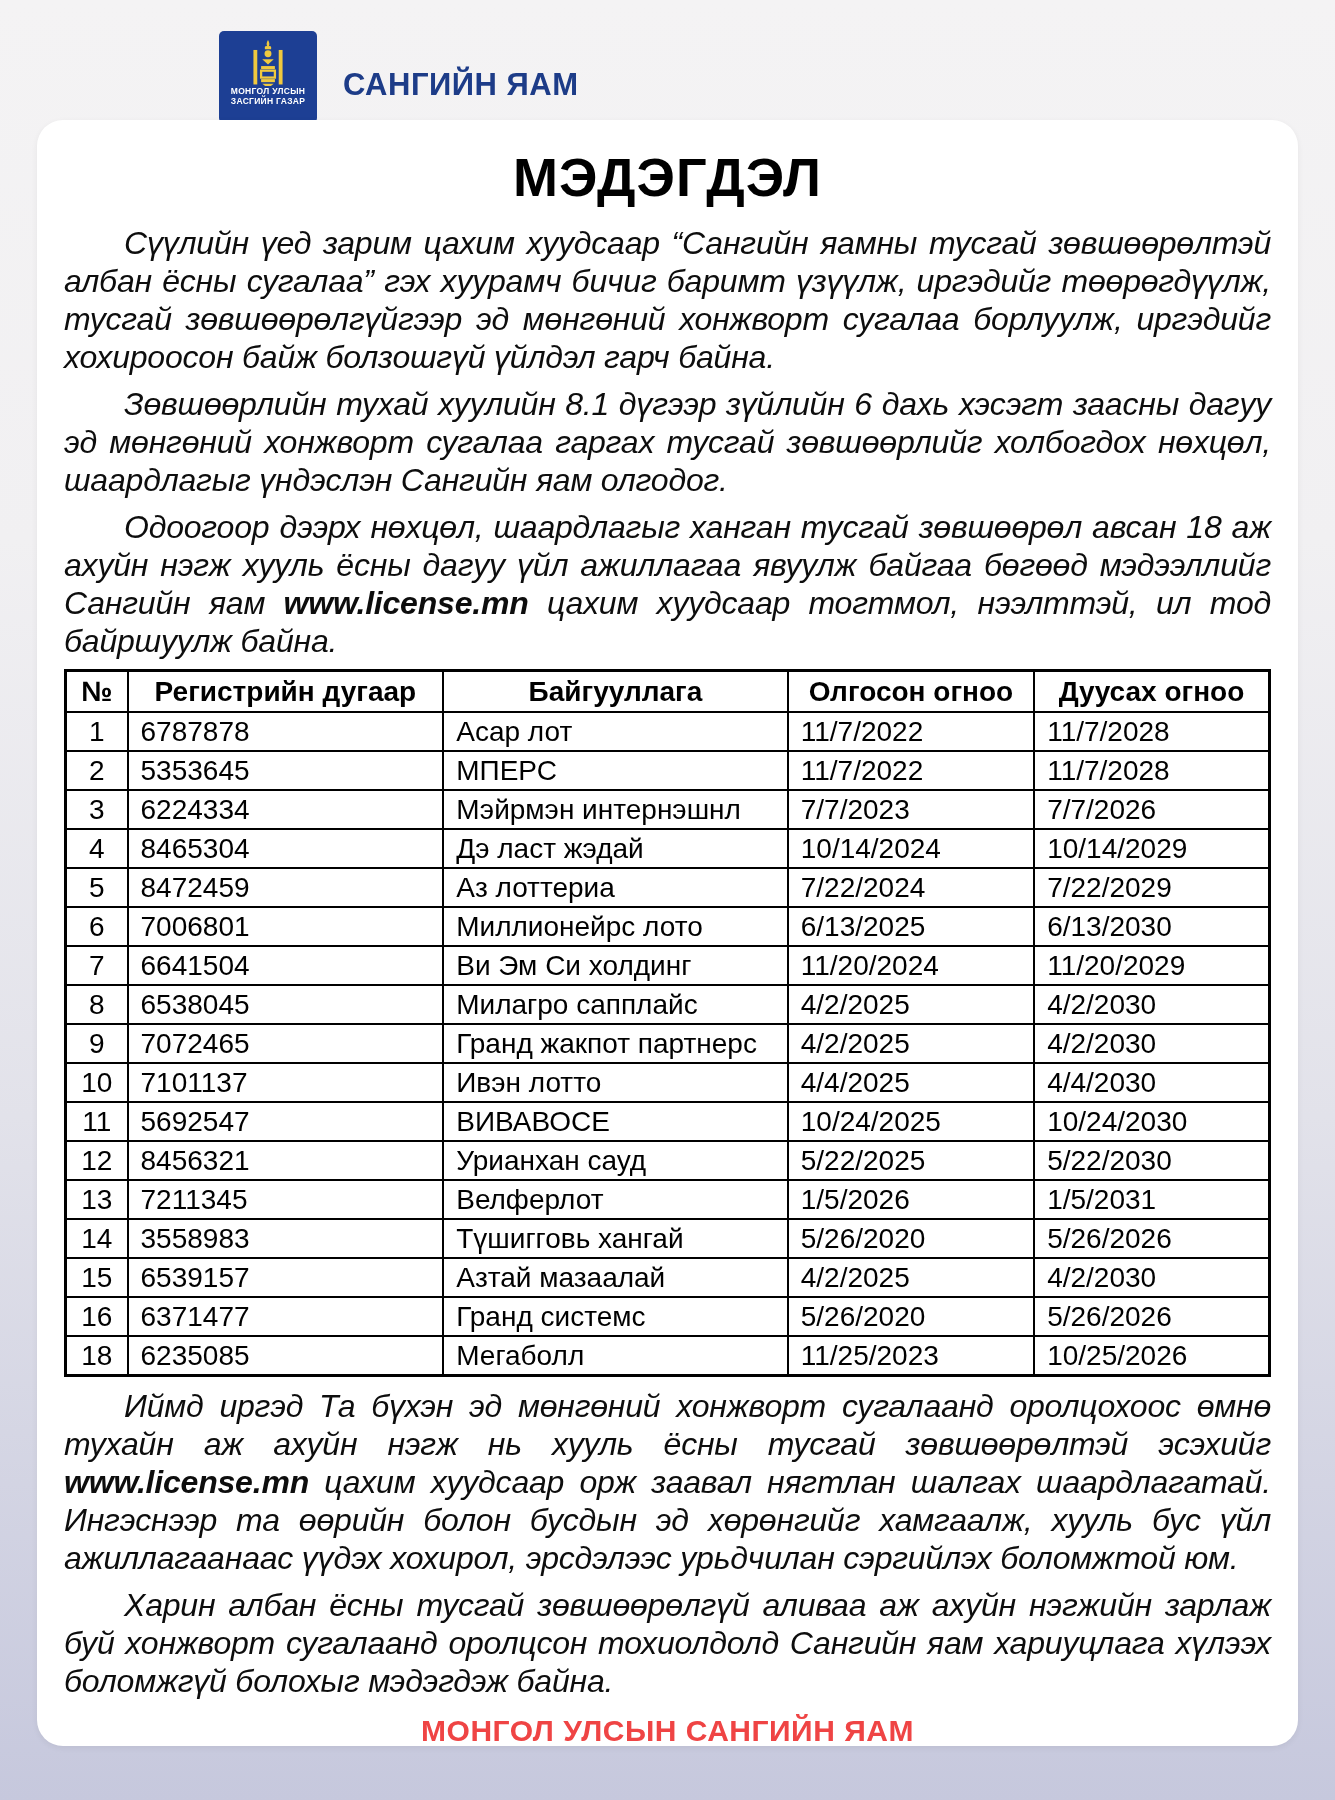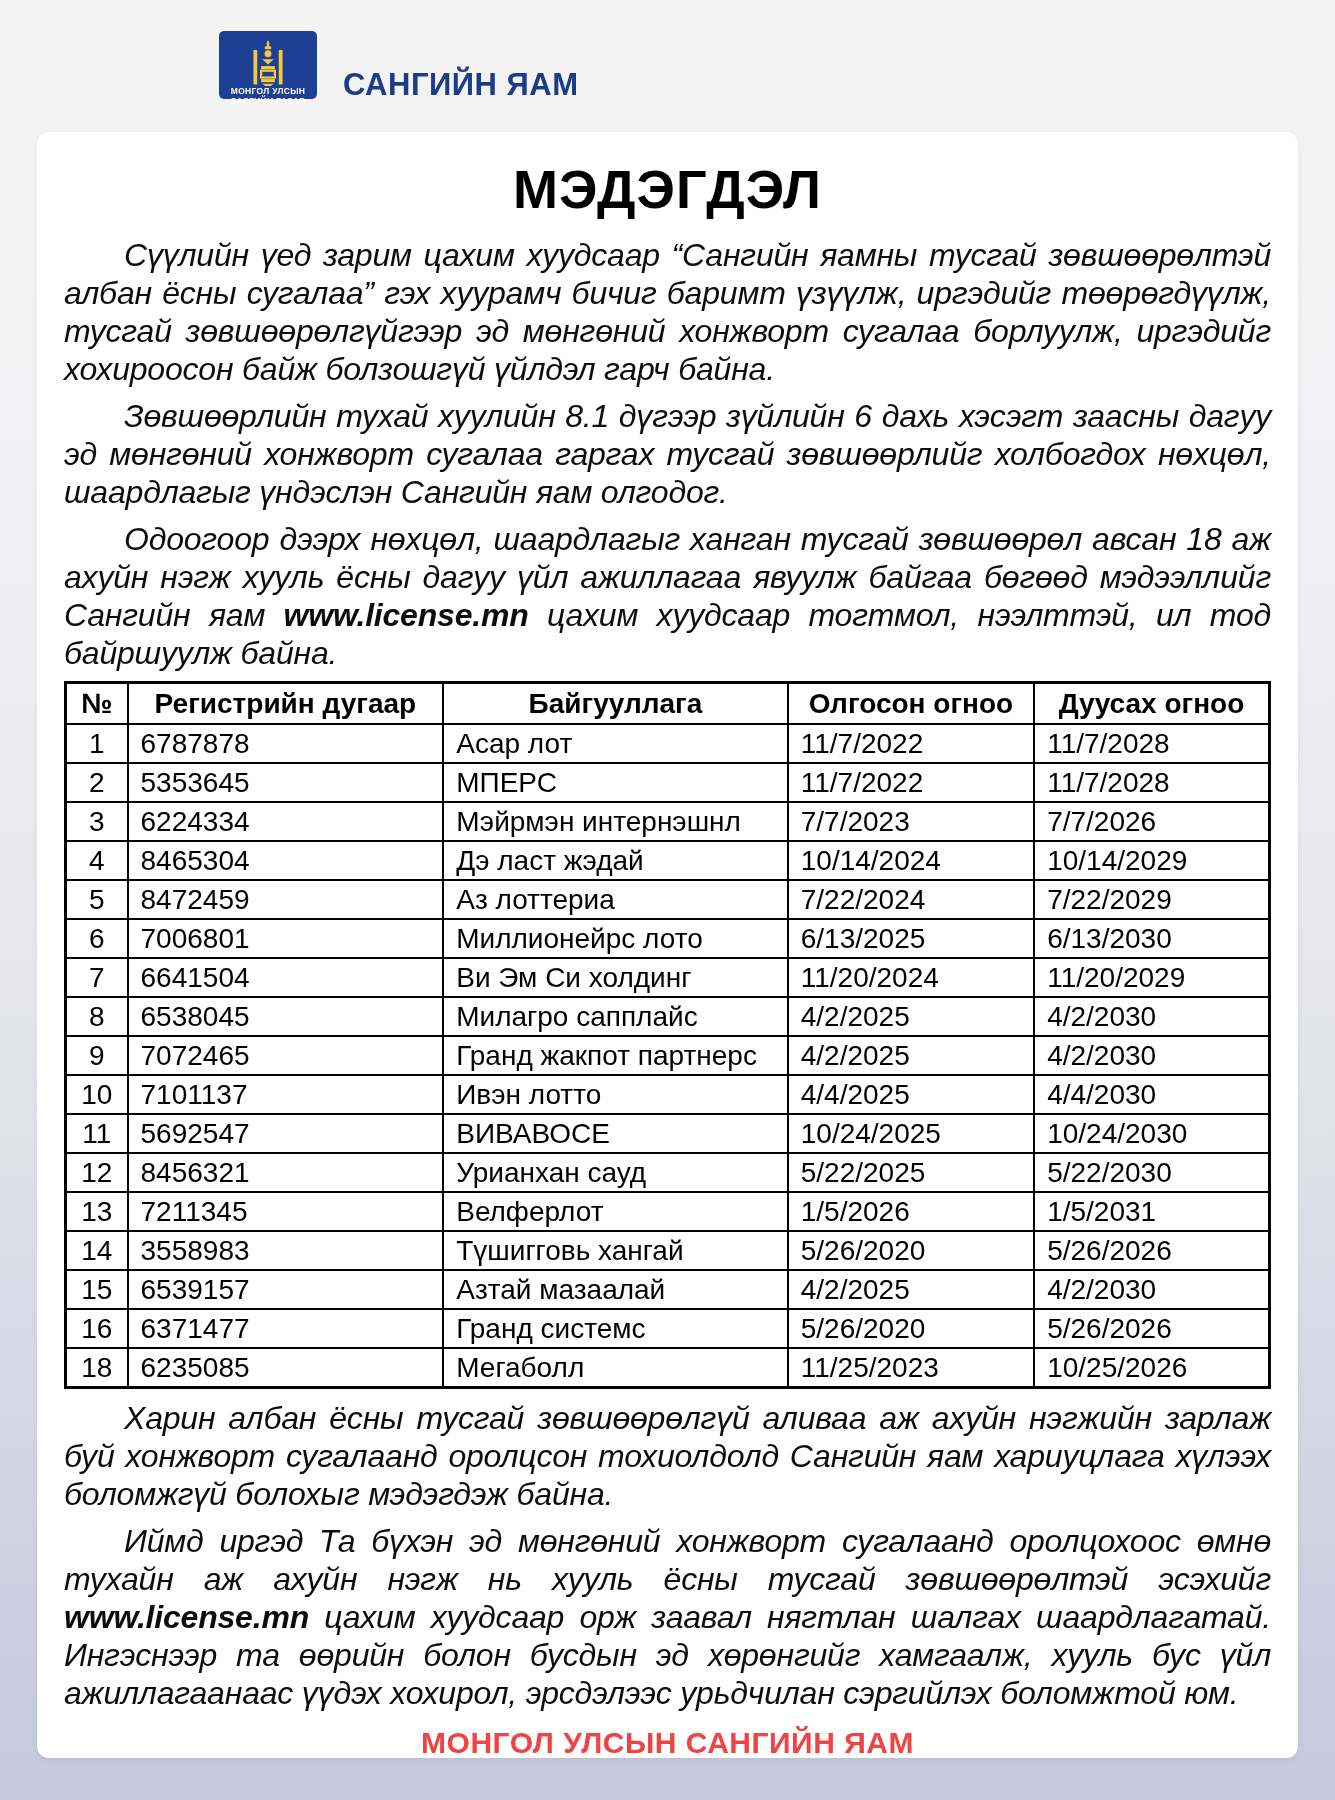--- a/index.html
+++ b/index.html
@@ -10,44 +10,44 @@
     width: 1335px;
     height: 1800px;
     overflow: hidden;
     background: linear-gradient(180deg, #f4f3f4 0%, #f1f0f2 30%, #e2e2ea 62%, #c6c8dd 100%);
   }
 
   
   .letterhead { position: absolute; left: 0; top: 0; width: 100%; height: 136px; }
   .logo-box {
     position: absolute; left: 219px; top: 31px;
-    width: 98px; height: 68px;
+    width: 98px; height: 92px;
     border-radius: 5px;
     background: #1d3f94;
     display: flex; flex-direction: column; align-items: center;
     padding-top: 9px; box-sizing: border-box;
   }
   .soyombo { height: 46px; display: flex; align-items: center; justify-content: center; }
   .logo-line {
     color: #ffffff; font-weight: bold; font-size: 8.5px; line-height: 10px;
     letter-spacing: 0.3px; text-align: center; white-space: nowrap;
   }
   .logo-line:first-of-type { margin-top: 5px; }
   .ministry {
     position: absolute; left: 343px; top: 67px;
     font-size: 31px; font-weight: bold; color: #1d3c88; letter-spacing: 0.5px;
     white-space: nowrap;
   }
 
   
   .card {
-    position: absolute; left: 37px; top: 132px;
+    position: absolute; left: 37px; top: 120px;
     width: 1261px; height: 1626px;
     background: #ffffff;
-    border-radius: 12px;
+    border-radius: 26px;
     box-sizing: border-box;
     padding: 18px 27px 12px 27px;
     box-shadow: 0 2px 6px rgba(0,0,0,0.06);
   }
 
   h1.doc-title {
     margin: 8px 0 16px 0;
     text-align: center;
     font-size: 54px;
     font-weight: bold;
@@ -265,20 +265,20 @@
             <td class="col-0">18</td>
             <td class="col-1">6235085</td>
             <td class="col-2">Мегаболл</td>
             <td class="col-3">11/25/2023</td>
             <td class="col-4">10/25/2026</td>
           </tr>
         </tbody>
     </table>
 
     <div>
+        <p><span>Иймд иргэд Та бүхэн эд мөнгөний хонжворт сугалаанд оролцохоос өмнө тухайн аж ахуйн нэгж нь хууль ёсны тусгай зөвшөөрөлтэй эсэхийг </span><b>www.license.mn</b><span> цахим хуудсаар орж заавал нягтлан шалгах шаардлагатай. Ингэснээр та өөрийн болон бусдын эд хөрөнгийг хамгаалж, хууль бус үйл ажиллагаанаас үүдэх хохирол, эрсдэлээс урьдчилан сэргийлэх боломжтой юм.</span></p>
         <p><span>Харин албан ёсны тусгай зөвшөөрөлгүй аливаа аж ахуйн нэгжийн зарлаж буй хонжворт сугалаанд оролцсон тохиолдолд Сангийн яам хариуцлага хүлээх боломжгүй болохыг мэдэгдэж байна.</span></p>
-        <p><span>Иймд иргэд Та бүхэн эд мөнгөний хонжворт сугалаанд оролцохоос өмнө тухайн аж ахуйн нэгж нь хууль ёсны тусгай зөвшөөрөлтэй эсэхийг </span><b>www.license.mn</b><span> цахим хуудсаар орж заавал нягтлан шалгах шаардлагатай. Ингэснээр та өөрийн болон бусдын эд хөрөнгийг хамгаалж, хууль бус үйл ажиллагаанаас үүдэх хохирол, эрсдэлээс урьдчилан сэргийлэх боломжтой юм.</span></p>
       </div>
 
     <div class="signature">МОНГОЛ УЛСЫН САНГИЙН ЯАМ</div>
   </main>
 
 </div>
 
 </body></html>

